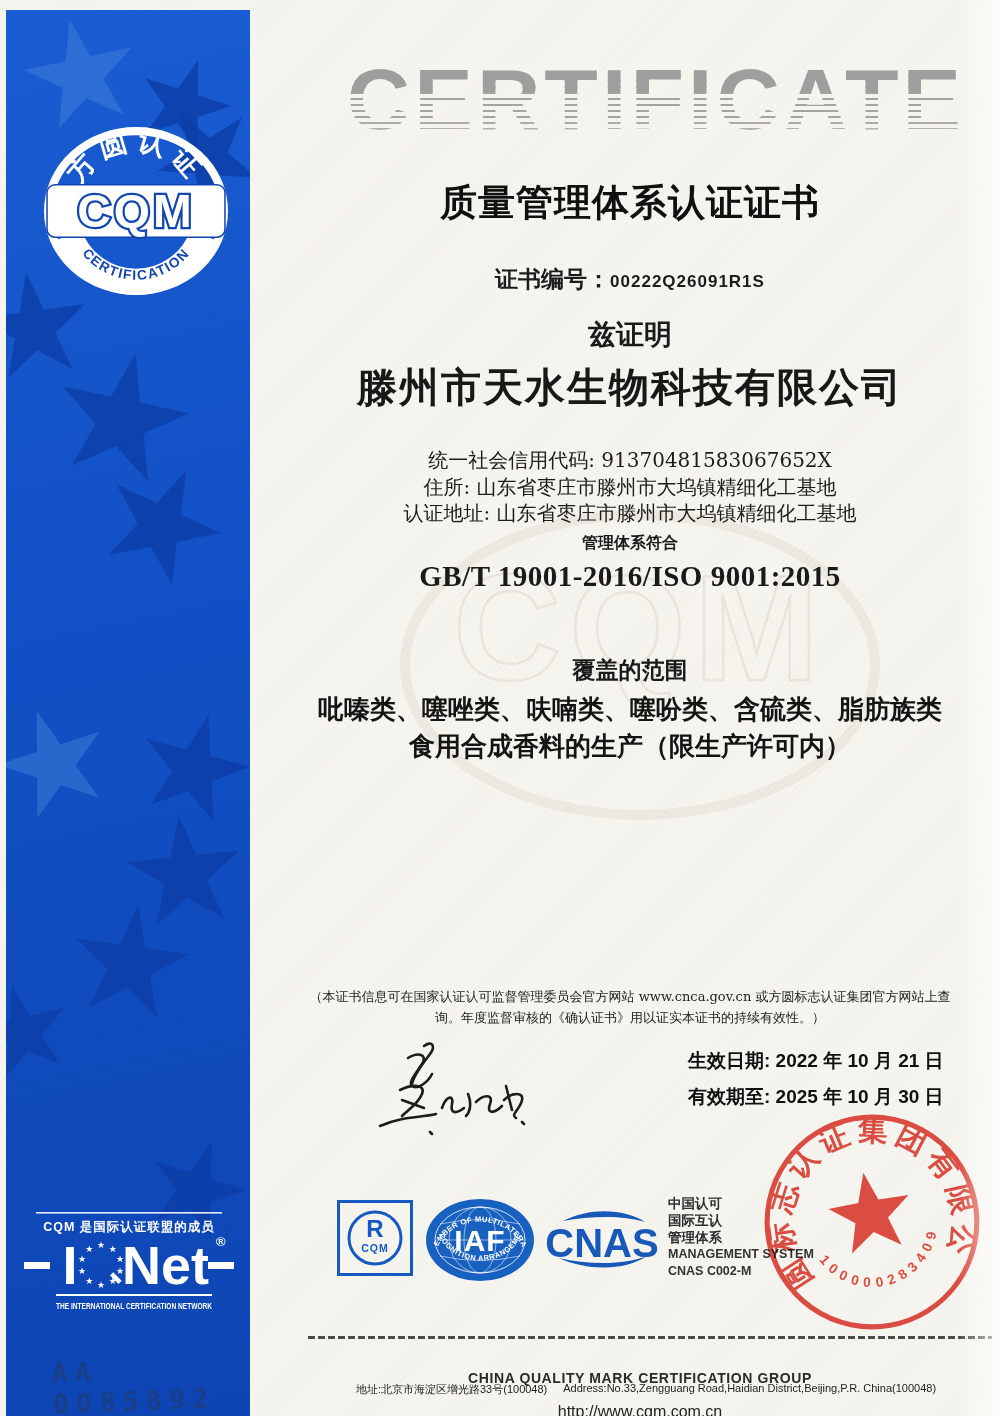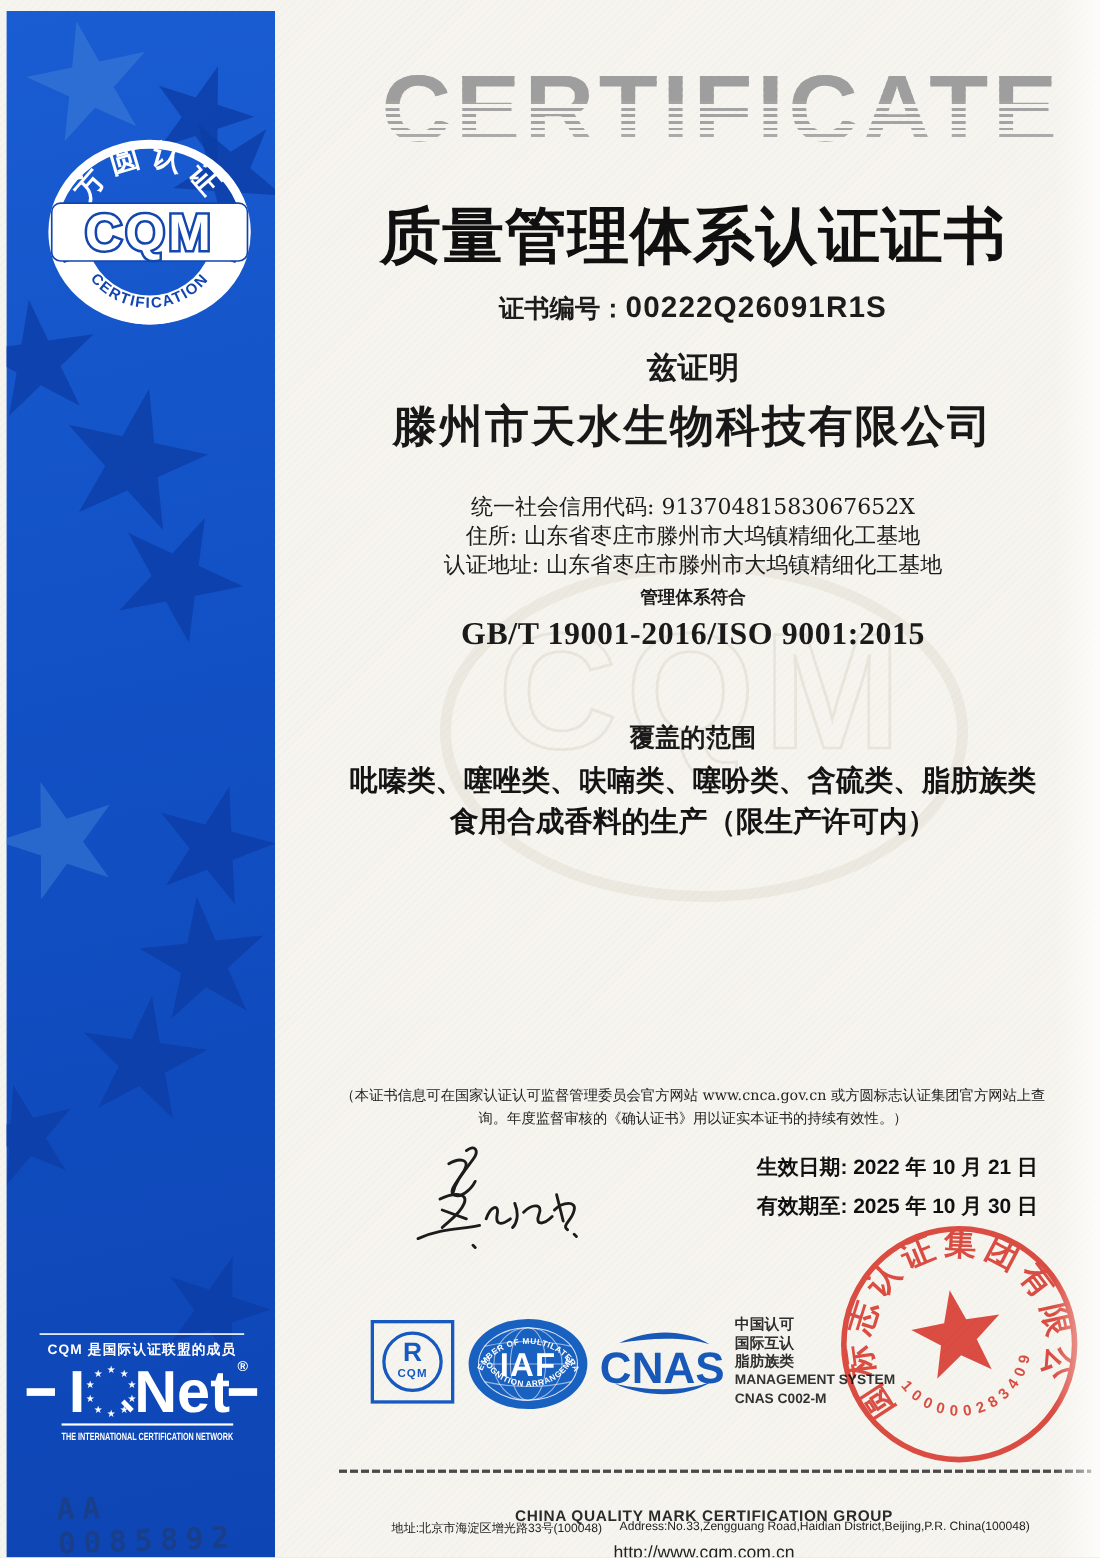--- a/index.html
+++ b/index.html
@@ -24,23 +24,23 @@
   
   .abs{position:absolute;}
   .center{text-align:center;}
   .cert-head{left:338px;top:50px;width:636px;text-align:center;
     font-weight:800;font-size:86px;letter-spacing:4px;transform:scaleX(1.02);
     background-image:linear-gradient(180deg,#9e9e9e 0%,#9e9e9e 42%,rgba(158,158,158,0) 42%),
       repeating-linear-gradient(180deg,#a3a3a3 0px,#a3a3a3 2.5px,rgba(163,163,163,0) 2.5px,rgba(163,163,163,0) 6px);
     -webkit-background-clip:text;background-clip:text;color:transparent;
     -webkit-mask-image:linear-gradient(180deg,#000 0 68%,rgba(0,0,0,.5) 100%);
             mask-image:linear-gradient(180deg,#000 0 68%,rgba(0,0,0,.5) 100%);}
-  .doc-title{left:280px;top:178px;width:700px;font-size:56px;font-weight:800;color:#101010;letter-spacing:1px;}
+  .doc-title{left:280px;top:178px;width:700px;font-size:37px;font-weight:800;color:#101010;letter-spacing:1px;}
   .certno-row{left:280px;top:264px;width:700px;font-size:23px;font-weight:600;color:#1c1c1c;}
-  .certno-row .num{font-size:27px;letter-spacing:1px;}
+  .certno-row .num{font-size:17px;letter-spacing:1px;}
   .attest{left:280px;top:316px;width:700px;font-size:28px;font-weight:600;}
   .kai{font-family:"DejaVu Serif","Liberation Serif",serif;}
   .company{left:250px;top:360px;width:760px;font-size:40px;font-weight:700;letter-spacing:2px;color:#181818;}
   .info-line{left:250px;top:447px;width:760px;font-size:20px;font-weight:500;color:#1c1c1c;}
   .info-line2{top:474px;}
   .info-line3{top:500px;}
   .conform{left:280px;top:533px;width:700px;font-size:16px;font-weight:700;text-align:center;}
   .standard{left:280px;top:560px;width:700px;font-size:29px;font-weight:700;
     font-family:"Liberation Serif",serif;letter-spacing:.5px;}
   .scope-label{left:280px;top:655px;width:700px;font-size:23px;font-weight:700;}
@@ -213,21 +213,21 @@
 
   <svg class="abs" style="left:543px;top:1205px;" width="118" height="70" viewBox="0 0 118 70">
     <path d="M 20 16 C 46 3 80 3 102 17 C 80 10 48 11 20 16 Z" fill="#1758b8"></path>
     <text x="59" y="52" text-anchor="middle" font-size="40" font-weight="800" fill="#1758b8">CNAS</text>
     <path d="M 16 53 C 44 66 82 66 104 51 C 82 60 46 60 16 53 Z" fill="#1758b8"></path>
   </svg>
 
   <div class="abs acc-text">
     <div>中国认可</div>
     <div>国际互认</div>
-    <div>脂肪族类</div>
+    <div>管理体系</div>
     <div class="en">MANAGEMENT SYSTEM</div>
     <div class="en">CNAS C002-M</div>
   </div>
 
   <svg class="abs seal" width="224" height="224" viewBox="0 0 220 220">
     <circle cx="110" cy="110" r="103" fill="none" stroke="#df382c" stroke-width="5"></circle>
     <path id="sealRing" d="M 37.5 143.8 A 80 80 0 1 1 182.5 143.8" fill="none"></path>
     <text font-size="29" font-weight="700" fill="#df382c" letter-spacing="6" font-family="'DejaVu Serif','Liberation Serif',serif">
       <textPath href="#sealRing" startOffset="50%" text-anchor="middle">方圆标志认证集团有限公司</textPath>
     </text>

